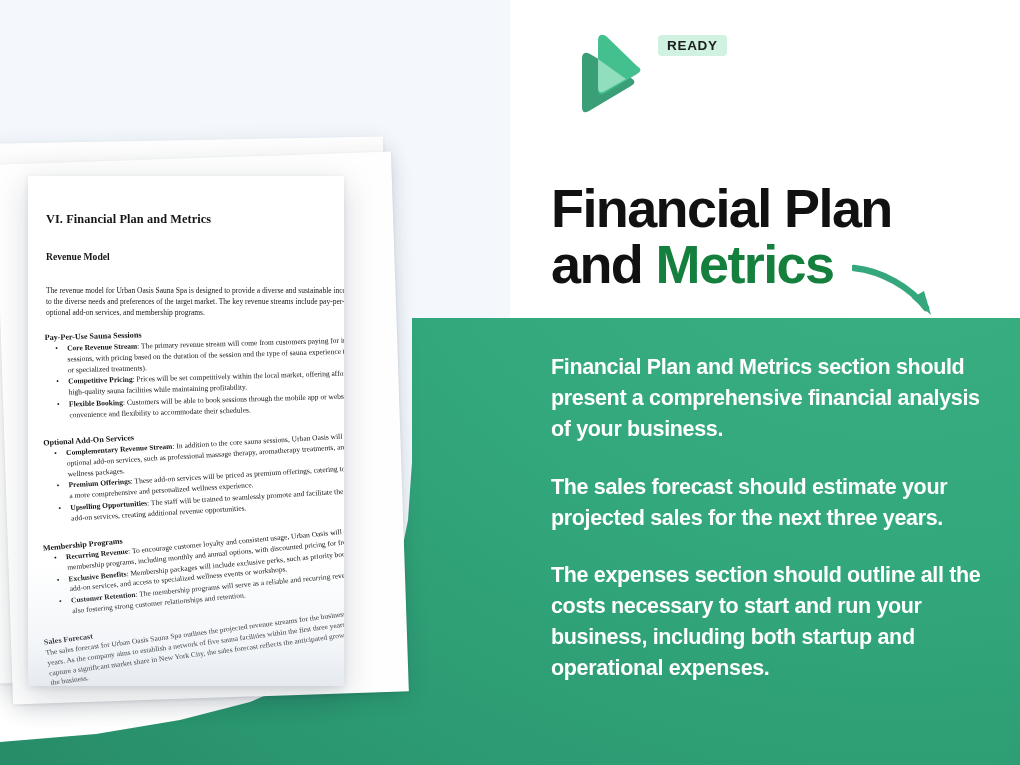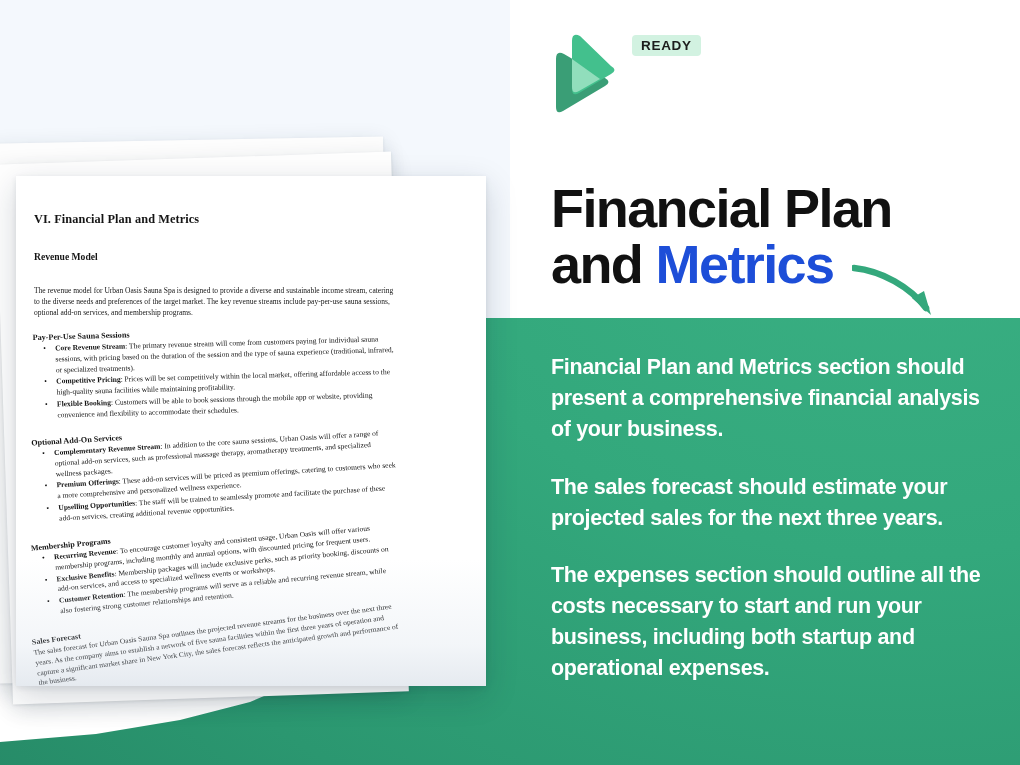--- a/index.html
+++ b/index.html
@@ -56,21 +56,21 @@
     background:#fdfdfd;
   }
   .sheet-back1 {
     left:4px; top:158px; width:396px; height:540px;
     transform: rotate(-1.9deg);
     background:#fefefe;
   }
 
   
   .page-wrap {
-    position:absolute; left:16px; top:176px; width:470px; height:510px;
+    position:absolute; left:28px; top:176px; width:316px; height:510px;
   }
   .page {
     position:absolute; inset:0;
     background:#ffffff;
     box-shadow: 0 10px 30px rgba(18,36,56,.18), 0 2px 6px rgba(18,36,56,.10);
     overflow:hidden;
   }
   .page-inner {
     position:absolute; left:0; top:0; width:400px; height:510px;
     padding:36px 18px 0 18px;
@@ -110,40 +110,40 @@
   .grp5 { transform: rotate(-9.2deg) skewY(1.8deg) scaleY(.95); }
 
   
   .curl-shade {
     position:absolute; left:0; right:0; bottom:0; height:230px;
     pointer-events:none;
     background:linear-gradient(to bottom, rgba(255,255,255,0) 0%, rgba(225,232,240,.0) 45%, rgba(200,212,226,.22) 82%, rgba(170,186,204,.30) 100%);
   }
 
   
-  .logo { position:absolute; left:550px; top:33px; width:400px; height:82px; }
+  .logo { position:absolute; left:576px; top:33px; width:400px; height:82px; }
   .logo-mark { position:absolute; left:0; top:0; width:66px; height:82px; }
   .logo-text { position:absolute; left:82px; top:2px; }
   .badge-ready {
     display:inline-block; background:#d2f2e1; color:#1d1d1d;
     font-size:13.5px; font-weight:bold; letter-spacing:.7px;
     padding:3px 9px 3px 9px; border-radius:4px;
   }
   .logo-name {
     font-size:28px; font-weight:bold; color:#111111; letter-spacing:-0.9px;
     margin-top:5px;
   }
 
   
   .headline {
     position:absolute; left:551px; top:180px; width:430px;
     font-size:54px; font-weight:bold; line-height:1.04;
     letter-spacing:-1.6px; color:#111111;
   }
-  .headline .accent { color:#1d4ed8;text-align:center; }
+  .headline .accent { color:#15803d;text-align:center; }
 
   
   .arrow { position:absolute; left:852px; top:258px; width:110px; height:72px; }
 
   
   .copy {
     position:absolute; left:551px; top:352px; width:442px;
     color:#ffffff; font-size:21.5px; font-weight:bold; line-height:1.45;
     letter-spacing:-0.35px;
   }

